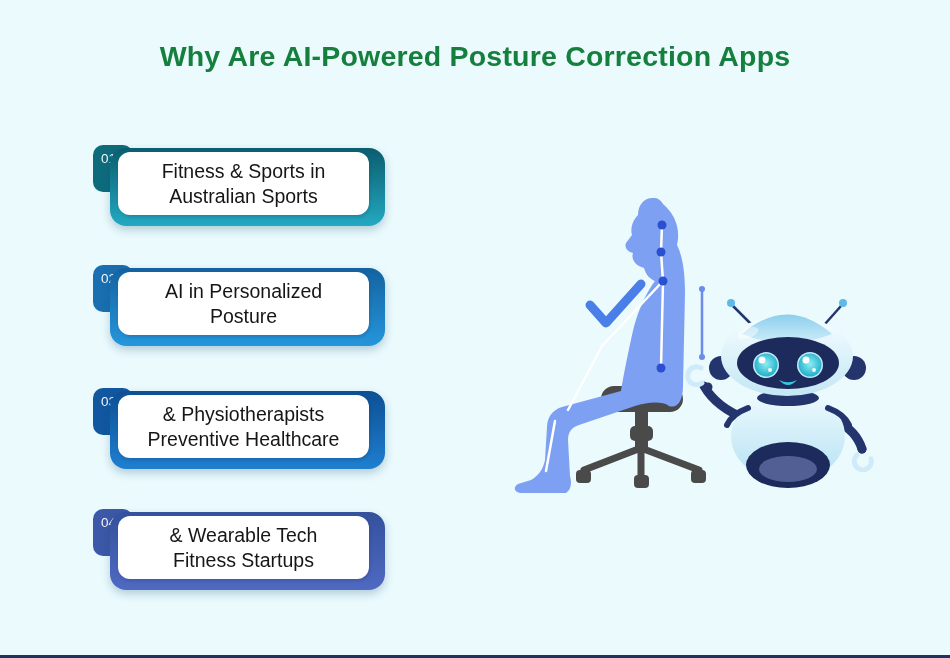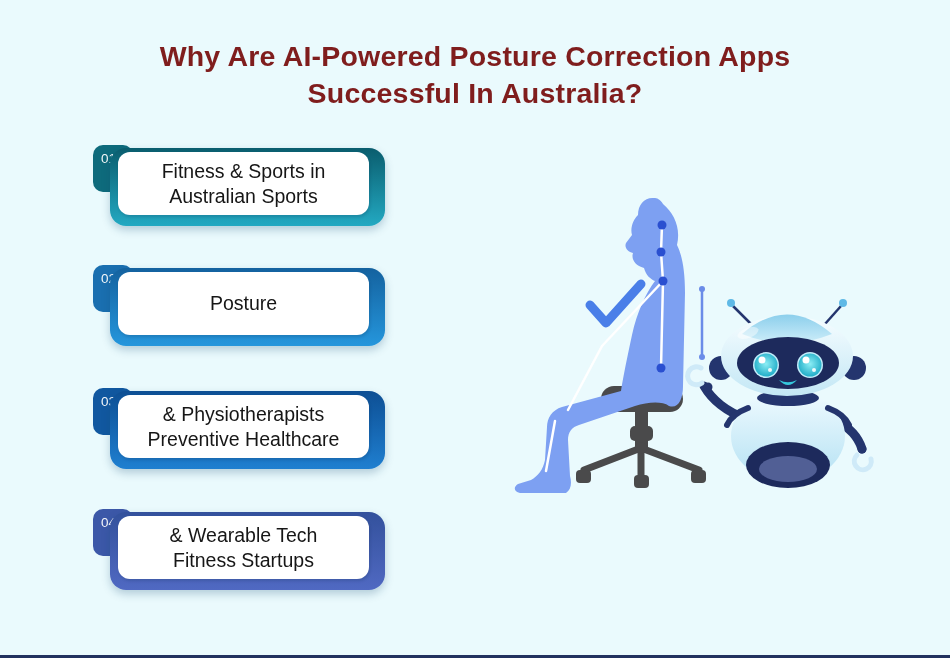--- a/index.html
+++ b/index.html
@@ -33,39 +33,39 @@
     font-size:19.5px;font-weight:500;color:#161616;line-height:25px;
     white-space:nowrap;
     box-shadow:1px 2px 3px rgba(10,40,70,.18);
   }
   .illustration{position:absolute;left:505px;top:178px;}
   .footer-bar{position:absolute;left:0;bottom:0;width:100%;height:3px;background:#22325f;}
 </style>
 </head>
 <body style="background: rgb(234, 250, 253);">
 
-<div class="title" style="color: #7f1d1d;">
+<div class="title" style="color: #15803d;">
   <div>Why Are AI-Powered Posture Correction Apps</div>
-  <div>Successful In Australia?</div>
 </div>
 
 <div class="card" style="top: 148px; --ga: #0a5d6e; --gb: #23a9c2; --tab: #0e6b7c;">
   <div class="num-tab">01</div>
   <div class="card-border">
     <div class="card-inner">
       <span>Fitness &amp; Sports in</span>
       <span>Australian Sports</span>
     </div>
   </div>
 </div>
 
 <div class="card" style="top: 268px; --ga: #14629f; --gb: #2596dc; --tab: #1a6fb0;">
   <div class="num-tab">02</div>
   <div class="card-border">
     <div class="card-inner">
+      <span>AI in Personalized</span>
       <span>Posture</span>
     </div>
   </div>
 </div>
 
 <div class="card" style="top: 391px; --ga: #0d4f94; --gb: #1f7fd0; --tab: #1158a0;">
   <div class="num-tab">03</div>
   <div class="card-border">
     <div class="card-inner">
       <span>&amp; Physiotherapists</span>

